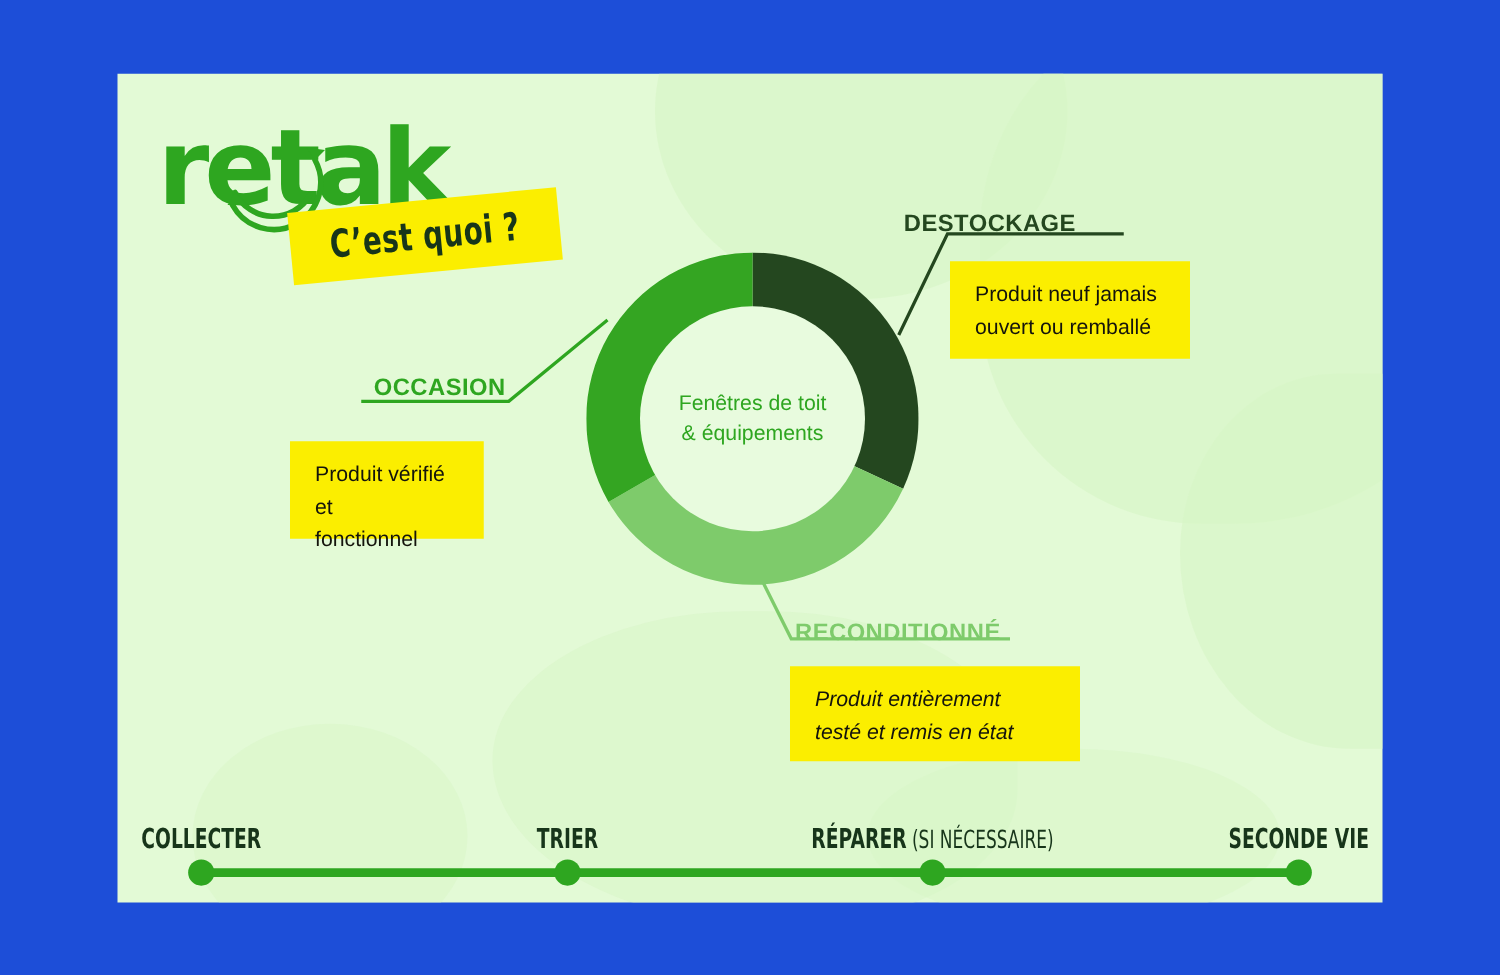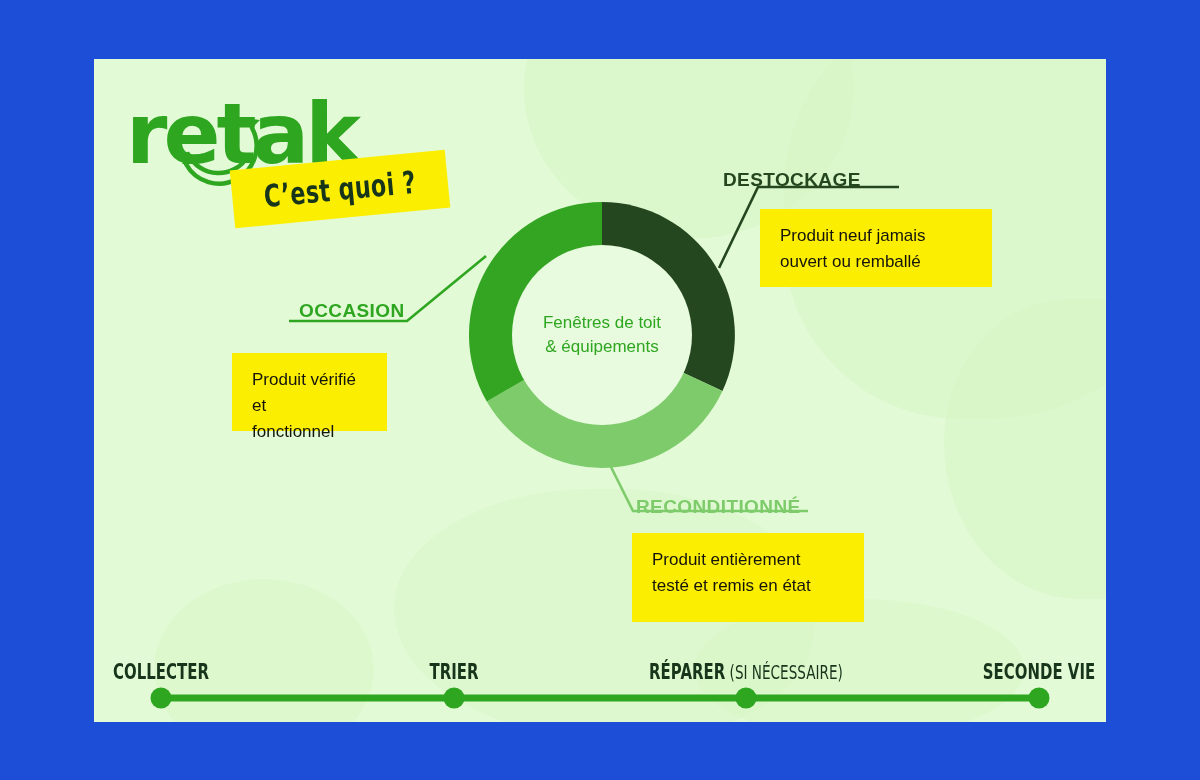--- a/index.html
+++ b/index.html
@@ -212,33 +212,33 @@
 
         <circle cx="133" cy="133" r="90" fill="#e8fbde"></circle>
       </svg>
       <div class="donut-center">
         <div>Fenêtres de toit</div>
         <div>&amp; équipements</div>
       </div>
     </div>
 
     <div class="callout-label" style="left:629px; top:110px; color:#24471f;text-align:right;">DESTOCKAGE</div>
-    <div class="yellow-box" style="left:666px; top:150px; width:232px; height:78px;">
+    <div class="yellow-box" style="left:666px; top:150px; width:192px; height:78px;">
       <div>Produit neuf jamais</div>
       <div>ouvert ou remballé</div>
     </div>
 
     <div class="callout-label" style="left:205px; top:241px; color:#2ea620;">OCCASION</div>
     <div class="yellow-box" style="left:138px; top:294px; width:155px; height:78px;">
       <div>Produit vérifié et</div>
       <div>fonctionnel</div>
     </div>
 
     <div class="callout-label" style="left:542px; top:437px; color:#7ecb6b;">RECONDITIONNÉ</div>
-    <div class="yellow-box" style="left:538px; top:474px; width:232px; height:89px;">
+    <div class="yellow-box" style="left:538px; top:474px; width:232px; height:76px;font-style:italic;">
       <div>Produit entièrement</div>
       <div>testé et remis en état</div>
     </div>
 
     <div class="timeline">
       <svg viewBox="0 0 1012 80" width="1012" height="80">
         <line x1="67" y1="64" x2="945" y2="64" stroke="#2ea620" stroke-width="7"></line>
         <circle cx="67" cy="64" r="10.5" fill="#2ea620"></circle>
         <circle cx="360" cy="64" r="10.5" fill="#2ea620"></circle>
         <circle cx="652" cy="64" r="10.5" fill="#2ea620"></circle>

